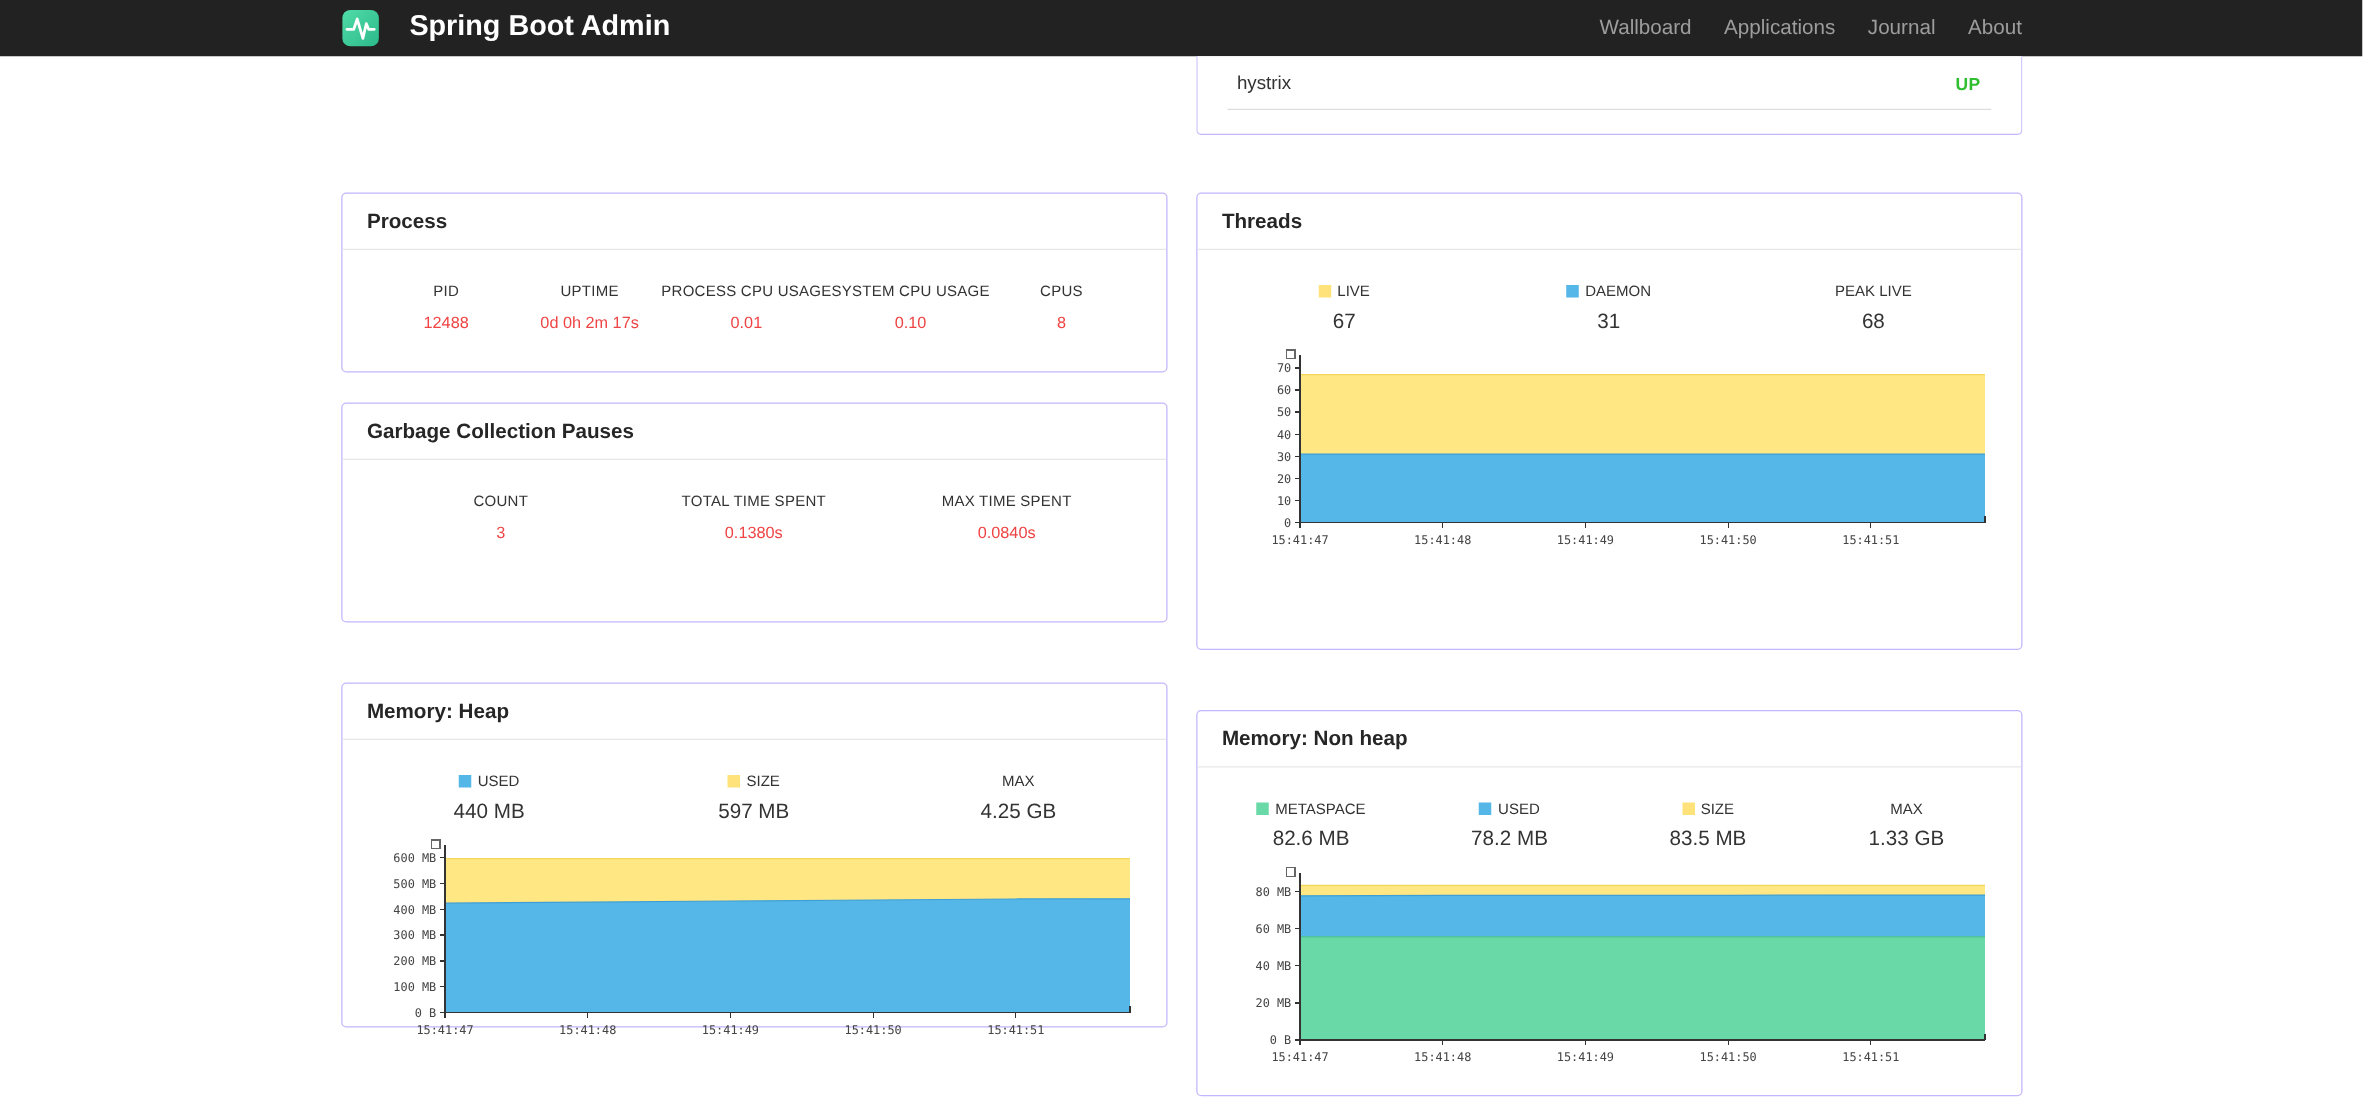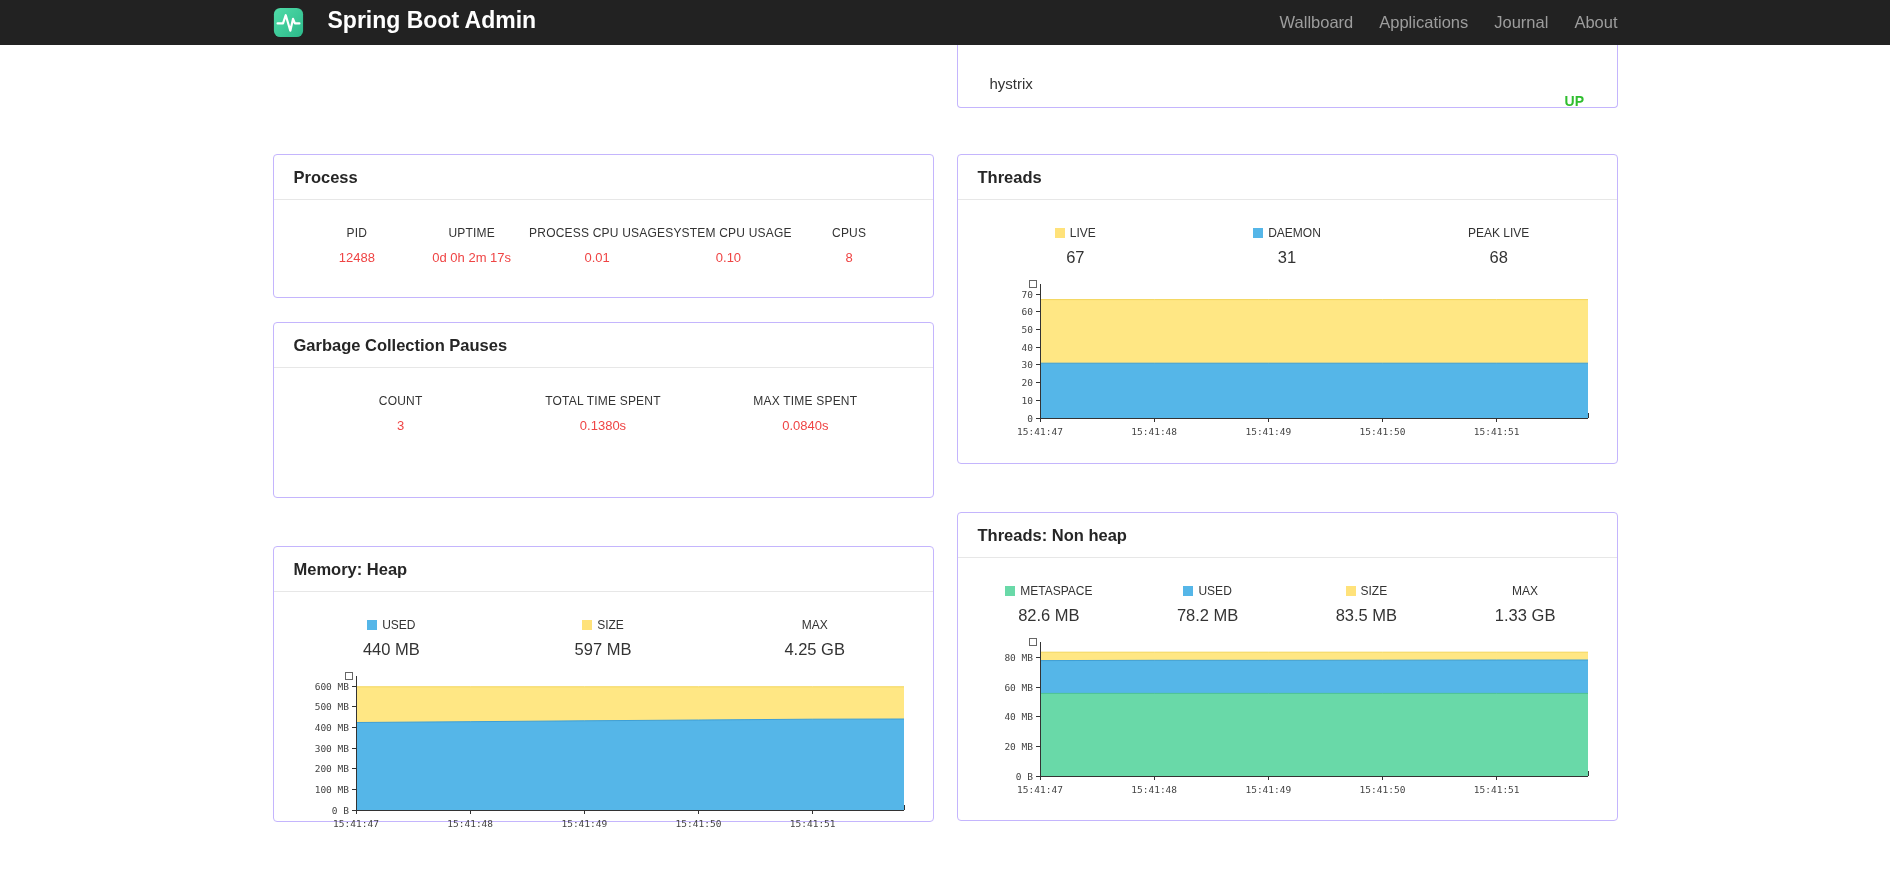--- a/index.html
+++ b/index.html
@@ -18,26 +18,26 @@
   .nav-link:last-child { padding-right: 0; }
   
   .content { width: 1345px; margin: 0 auto; display: flex; gap: 23px; }
   .col { display: flex; flex-direction: column; width: 661px; }
   .card { background: #fff; border: 1px solid #c4b5fd; border-radius: 4px; }
   .card-header { padding: 12px 20px; border-bottom: 1px solid #e7e7e7; font-size: 16.5px; font-weight: 700; color: #262626; line-height: 20px; }
   
   .checks-card { height: 63px; border-top: none; border-radius: 0 0 4px 4px; padding: 0 24px; overflow: hidden; }
   .check-row { display: flex; justify-content: space-between; align-items: center; padding: 13px 8px 12px; border-bottom: 1px solid #ddd; cursor: pointer; }
   .check-name { font-size: 15px; color: #333; }
-  .status-badge { font-size: 14px; font-weight: bold; letter-spacing: .3px; margin-top: 35px; }
+  .status-badge { font-size: 14px; font-weight: bold; letter-spacing: .3px; }
   
   .process-card { margin-top: 109px; height: 144px; margin-bottom: 24px; }
   .gc-card { height: 176px; margin-bottom: 48px; }
   .heap-card { height: 276px; }
-  .threads-card { margin-top: 46px; height: 310px; margin-bottom: 48px; }
+  .threads-card { margin-top: 46px; height: 366px; margin-bottom: 48px; }
   .nonheap-card { height: 309px; }
   
   .metrics { display: flex; padding: 26px 26px 0; }
   .metric { flex: 1; text-align: center; }
   .metric-label { font-size: 12px; color: #333; letter-spacing: .2px; white-space: nowrap; text-align: center; }
   .metric-value { font-size: 13px; color: #ef4444; margin-top: 10px; white-space: nowrap; }
   
   .legend { display: flex; padding: 26px 12px 6px; }
   .legend-item { flex: 1; text-align: center; }
   .legend-label { font-size: 12px; color: #333; white-space: nowrap; }
@@ -237,21 +237,21 @@
             <line x1="408.5" y1="141" x2="408.5" y2="145" stroke="#333" stroke-width="1" shape-rendering="crispEdges"></line>
             <text x="408.5" y="158" text-anchor="middle" class="tick-label">15:41:50</text>
             <line x1="522.6666666666667" y1="141" x2="522.6666666666667" y2="145" stroke="#333" stroke-width="1" shape-rendering="crispEdges"></line>
             <text x="522.6666666666667" y="158" text-anchor="middle" class="tick-label">15:41:51</text>
             <rect x="55" y="3" width="7" height="7" fill="#fff" stroke="#666" stroke-width="1" shape-rendering="crispEdges"></rect>
           </svg>
       </div>
     </section>
 
     <section class="card nonheap-card">
-      <div class="card-header">Threads: Non heap</div>
+      <div class="card-header">Memory: Non heap</div>
       <div class="legend">
         <div class="legend-item">
           <div class="legend-label"><span class="swatch" style="background: rgb(105, 217, 168);"></span><span>METASPACE</span></div>
           <div class="legend-value">82.6 MB</div>
         </div>
         <div class="legend-item">
           <div class="legend-label"><span class="swatch" style="background: rgb(85, 182, 232);"></span><span>USED</span></div>
           <div class="legend-value">78.2 MB</div>
         </div>
         <div class="legend-item">

